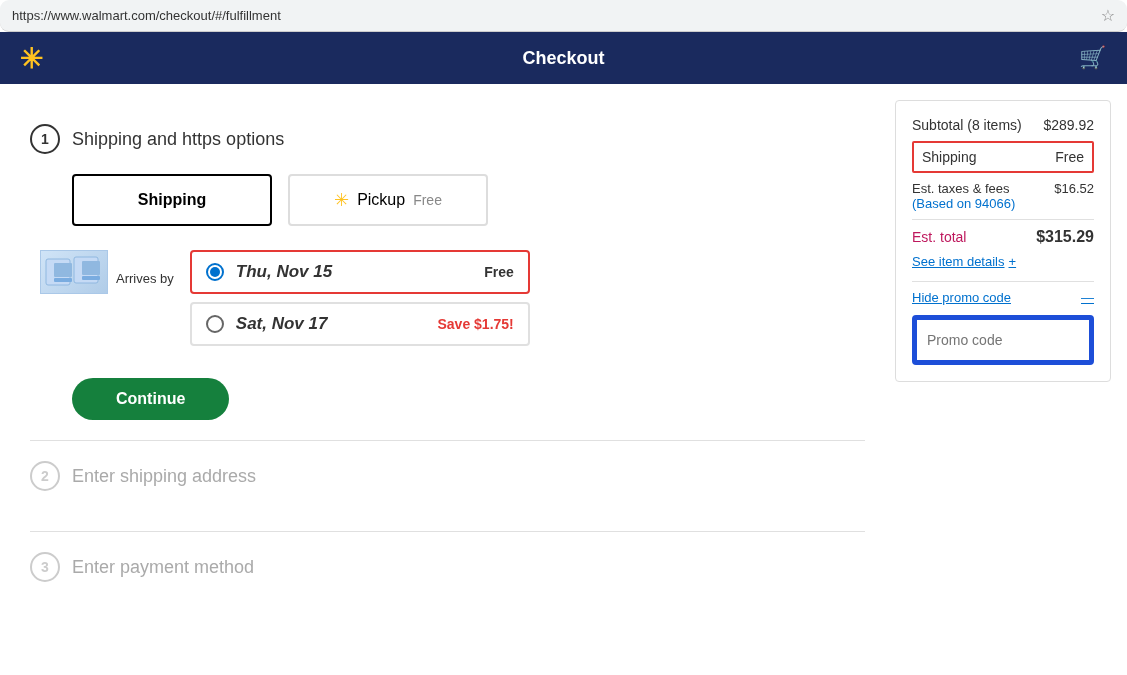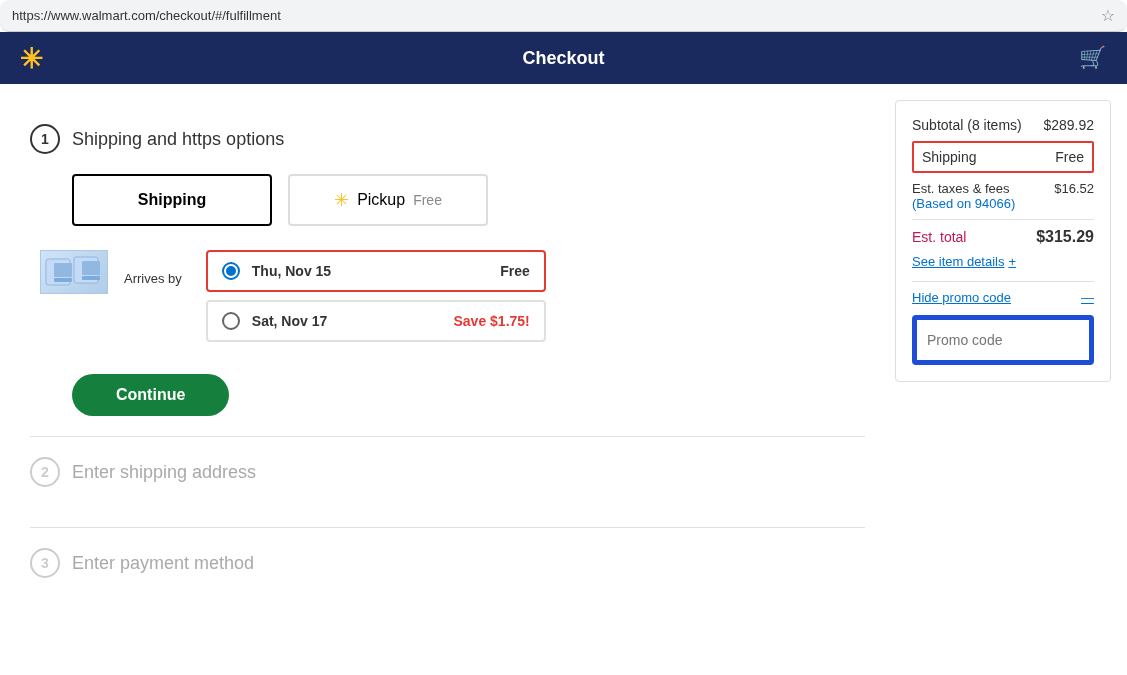--- a/index.html
+++ b/index.html
@@ -121,21 +121,21 @@
       border-color: #ddd;
       font-weight: normal;
     }
     .pickup-icon { color: #ffc220; font-size: 18px; }
     .pickup-free { color: #888; font-weight: normal; font-size: 14px; }
 
     
     .item-delivery {
       display: flex;
       align-items: flex-start;
-      gap: 16px;
+      gap: 8px;
       margin-left: 10px;
     }
     .arrives-label {
       font-size: 13px;
       color: #333;
       margin-right: 8px;
       white-space: nowrap;
       padding-top: 8px;
     }
     .delivery-options {
@@ -168,21 +168,21 @@
     .radio-circle.checked {
       border-color: #0071ce;
     }
     .radio-circle.checked::after {
       content: '';
       width: 10px;
       height: 10px;
       background: #0071ce;
       border-radius: 50%;
     }
-    .option-date { flex: 1; font-size: 14px; font-weight: bold; }
+    .option-date { flex: 1; font-size: 17px; font-weight: bold; font-style: italic; }
     .option-price { font-size: 14px; font-weight: bold; }
     .option-price.free { color: #333; }
     .option-price.save { color: #e53935; }
 
     
     .continue-btn-row {
       margin-top: 24px;
       margin-left: 42px;
     }
     .continue-btn {

